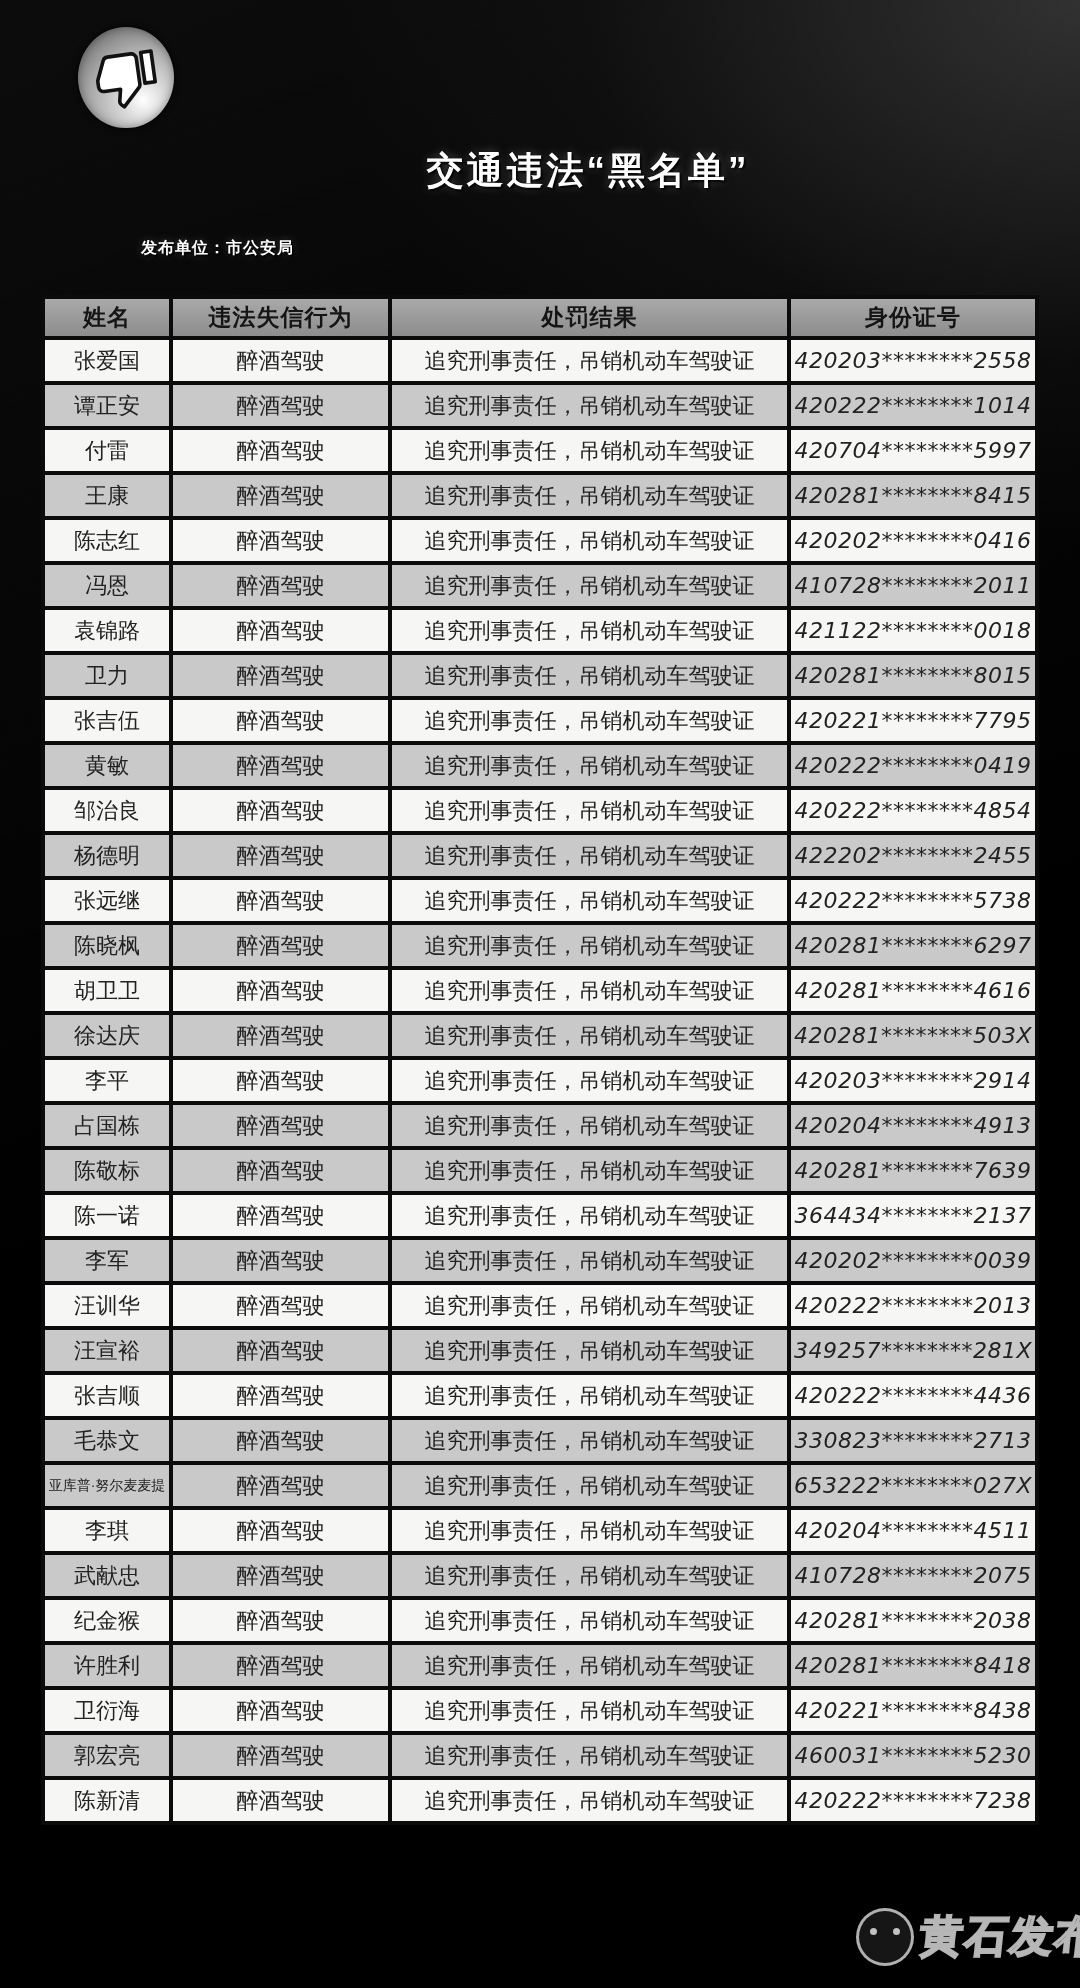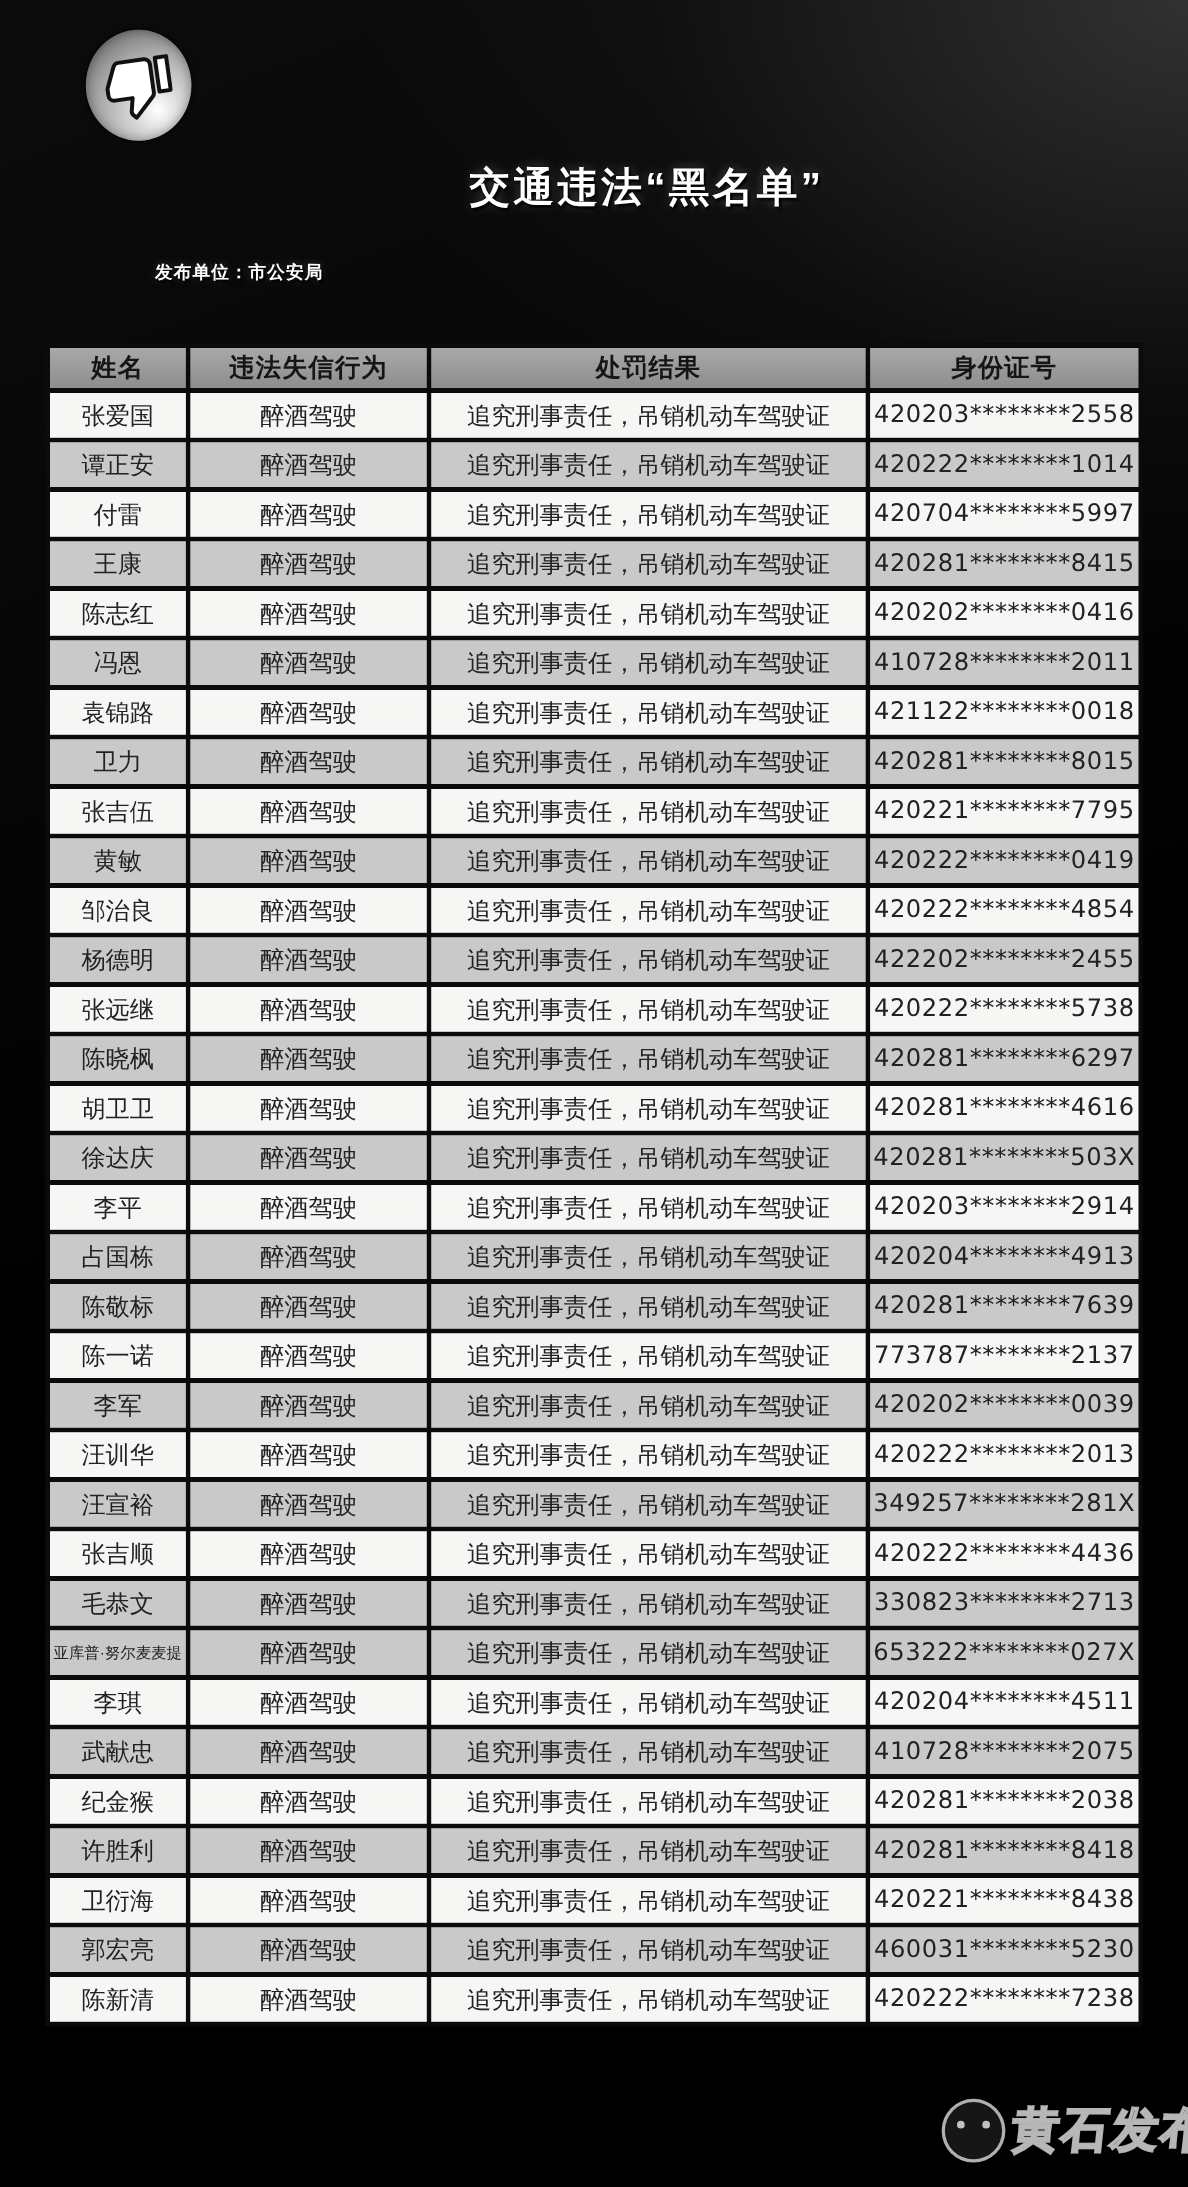--- a/index.html
+++ b/index.html
@@ -36,39 +36,39 @@
     text-shadow:0 0 2px #000, 2px 2px 3px #000, 0 0 10px rgba(255,255,255,.28);
   }
   .publisher{
     position:absolute;left:141px;top:238px;
     font-size:16px;font-weight:bold;letter-spacing:1px;
     color:#ffffff;
     text-shadow:0 0 2px #000, 2px 2px 2px #000, 0 0 8px rgba(255,255,255,.25);
   }
   
   table.blacklist{
-    position:absolute;left:41px;top:312px;width:994px;
+    position:absolute;left:41px;top:295px;width:994px;
     border-collapse:collapse;table-layout:fixed;
     background:#0b0b0b;
   }
   table.blacklist th, table.blacklist td{
     border:4px solid #0b0b0b;
     text-align:center;vertical-align:middle;
     overflow:hidden;white-space:nowrap;
     color:#222;
   }
   table.blacklist th{
     height:35px;
     background:linear-gradient(180deg,#a9a9a9 0%,#8d8d8d 100%);
     color:#151515;font-size:23px;font-weight:bold;letter-spacing:1px;
   }
   table.blacklist td{height:39px;font-size:22px;font-weight:500;}
   tr.row-even td{background:#f6f6f5;}
   tr.row-odd  td{background:#c9c9c9;}
-  td.id-cell{font-family:"DejaVu Sans", sans-serif;font-size:25px;letter-spacing:0.5px;}
+  td.id-cell{font-family:"DejaVu Sans", sans-serif;font-size:25px;letter-spacing:0.5px;font-style:italic;}
   td.punish-cell{font-size:21px;}
   td.name-cell.long-name{font-size:14px;}
   
   .watermark{
     position:absolute;left:856px;top:1908px;
     display:flex;align-items:center;gap:6px;
     opacity:.85;pointer-events:none;
   }
   .wm-icon{
     width:52px;height:52px;border-radius:50%;
@@ -236,21 +236,21 @@
         <tr class="row-odd">
           <td class="name-cell">陈敬标</td>
           <td class="behavior-cell">醉酒驾驶</td>
           <td class="punish-cell">追究刑事责任，吊销机动车驾驶证</td>
           <td class="id-cell">420281********7639</td>
         </tr>
         <tr class="row-even">
           <td class="name-cell">陈一诺</td>
           <td class="behavior-cell">醉酒驾驶</td>
           <td class="punish-cell">追究刑事责任，吊销机动车驾驶证</td>
-          <td class="id-cell">773787********2137</td>
+          <td class="id-cell">364434********2137</td>
         </tr>
         <tr class="row-odd">
           <td class="name-cell">李军</td>
           <td class="behavior-cell">醉酒驾驶</td>
           <td class="punish-cell">追究刑事责任，吊销机动车驾驶证</td>
           <td class="id-cell">420202********0039</td>
         </tr>
         <tr class="row-even">
           <td class="name-cell">汪训华</td>
           <td class="behavior-cell">醉酒驾驶</td>

